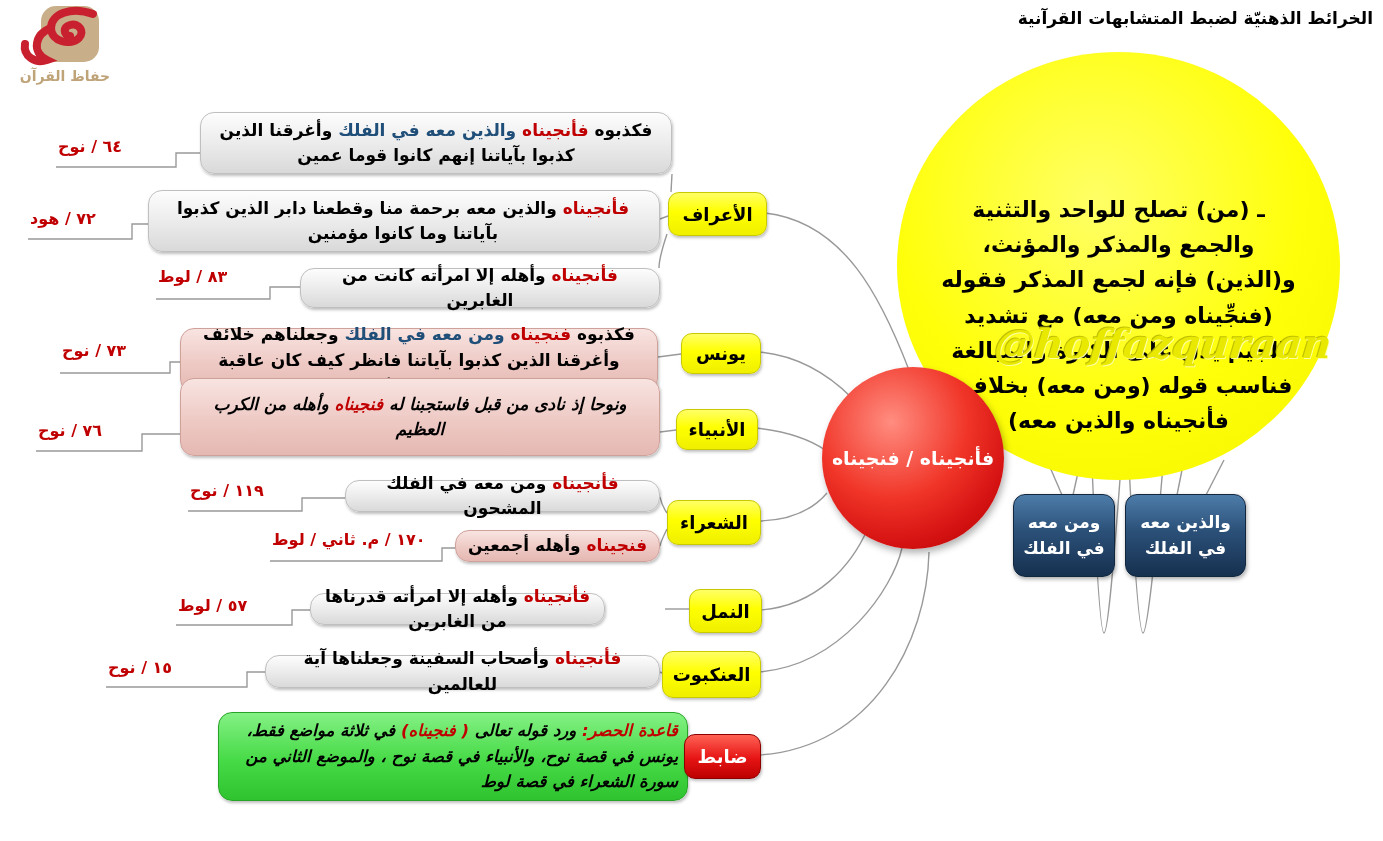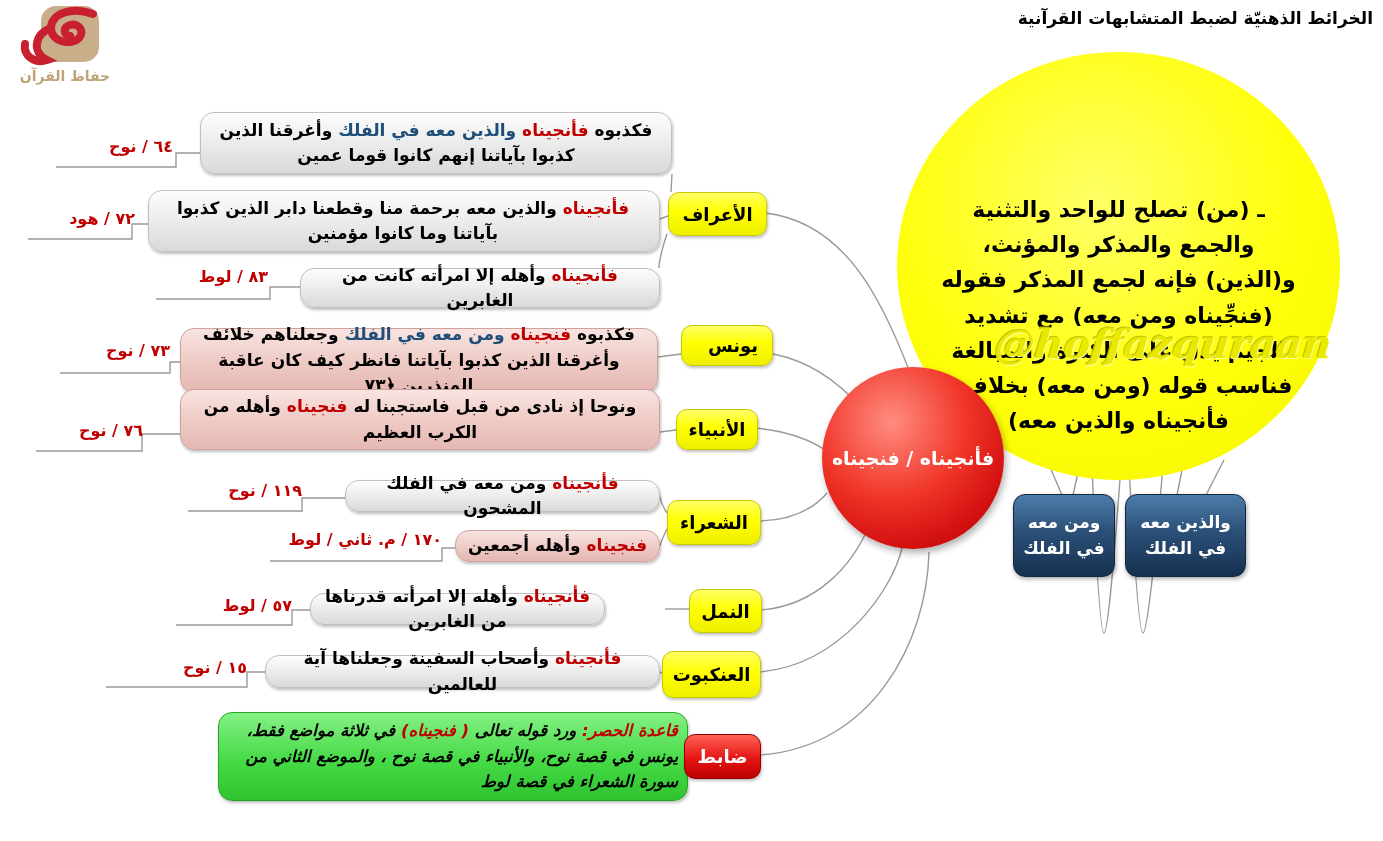--- a/index.html
+++ b/index.html
@@ -43,21 +43,21 @@
          border:1px solid #bfbfbf;border-radius:14px;box-shadow:1px 2px 3px rgba(0,0,0,.25);
          display:flex;align-items:center;justify-content:center;box-sizing:border-box;padding:2px 9px;}
   .verse .vtext{direction:rtl;text-align:center;font-weight:bold;font-size:17px;line-height:1.5;color:#000;}
   .verse.pink{background:linear-gradient(180deg,#f8e4e1 0%,#eec9c4 55%,#e5b8b2 100%);border-color:#cfa19b;}
   .verse.green{background:linear-gradient(180deg,#84f184 0%,#46da46 55%,#2fc42f 100%);border-color:#27a427;}
   .verse.green .vtext{text-align:right;font-size:16.5px;line-height:1.55;}
   .seg-red{color:#c00000;}
   .seg-navy{color:#1f4e79;}
   .seg-black{color:#000;}
   
-  .ref{position:absolute;z-index:2;color:#c00000;font-weight:bold;font-size:16px;text-align:right;
+  .ref{position:absolute;z-index:2;color:#c00000;font-weight:bold;font-size:16px;text-align:left;
        direction:rtl;}
 </style>
 </head>
 <body>
 
 <div class="canvas">
 
   <svg class="wires" width="1383" height="841" viewBox="0 0 1383 841">
     <g fill="none" stroke="#999999" stroke-width="1.4">
 
@@ -122,42 +122,42 @@
   <div class="bluecard" style="left:1013px;top:494px;width:100px;height:81px;">
     <span>ومن معه</span>
     <span>في الفلك</span>
   </div>
   <div class="bluecard" style="left:1125px;top:494px;width:119px;height:81px;">
     <span>والذين معه</span>
     <span>في الفلك</span>
   </div>
 
   <div class="node" style="left:668px;top:192px;width:97px;height:42px;">الأعراف</div>
-  <div class="node" style="left:681px;top:325px;width:78px;height:39px;padding-left:12px;">يونس</div>
+  <div class="node" style="left:681px;top:333px;width:78px;height:39px;">يونس</div>
   <div class="node" style="left:676px;top:409px;width:80px;height:39px;">الأنبياء</div>
   <div class="node" style="left:667px;top:500px;width:92px;height:43px;">الشعراء</div>
   <div class="node" style="left:689px;top:589px;width:71px;height:42px;">النمل</div>
   <div class="node" style="left:662px;top:651px;width:97px;height:45px;">العنكبوت</div>
   <div class="node red" style="left:684px;top:734px;width:75px;height:43px;">ضابط</div>
 
   <div class="verse" style="left:200px;top:112px;width:472px;height:62px;">
     <div class="vtext"><span class="seg-black">فكذبوه </span><span class="seg-red">فأنجيناه</span><span class="seg-navy"> والذين معه في الفلك</span><span class="seg-black"> وأغرقنا الذين كذبوا بآياتنا إنهم كانوا قوما عمين</span></div>
   </div>
   <div class="verse" style="left:148px;top:190px;width:512px;height:62px;padding-left:7px;">
     <div class="vtext"><span class="seg-red">فأنجيناه</span><span class="seg-black"> والذين معه برحمة منا وقطعنا دابر الذين كذبوا بآياتنا وما كانوا مؤمنين</span></div>
   </div>
   <div class="verse" style="left:300px;top:268px;width:360px;height:40px;">
     <div class="vtext"><span class="seg-red">فأنجيناه</span><span class="seg-black"> وأهله إلا امرأته كانت من الغابرين</span></div>
   </div>
 
   <div class="verse pink" style="left:180px;top:328px;width:478px;height:65px;">
     <div class="vtext"><span class="seg-black">فكذبوه </span><span class="seg-red">فنجيناه</span><span class="seg-navy"> ومن معه في الفلك</span><span class="seg-black"> وجعلناهم خلائف وأغرقنا الذين كذبوا بآياتنا فانظر كيف كان عاقبة المنذرين ﴿٧٣</span></div>
   </div>
 
-  <div class="verse pink" style="left:180px;top:389px;width:480px;height:61px;">
+  <div class="verse pink" style="left:180px;top:378px;width:480px;height:78px;font-style:italic;">
     <div class="vtext"><span class="seg-black">ونوحا إذ نادى من قبل فاستجبنا له </span><span class="seg-red">فنجيناه</span><span class="seg-black"> وأهله من الكرب العظيم</span></div>
   </div>
 
   <div class="verse" style="left:345px;top:480px;width:315px;height:32px;">
     <div class="vtext"><span class="seg-red">فأنجيناه</span><span class="seg-black"> ومن معه في الفلك المشحون</span></div>
   </div>
   <div class="verse pink" style="left:455px;top:530px;width:205px;height:32px;">
     <div class="vtext"><span class="seg-red">فنجيناه</span><span class="seg-black"> وأهله أجمعين</span></div>
   </div>
 

